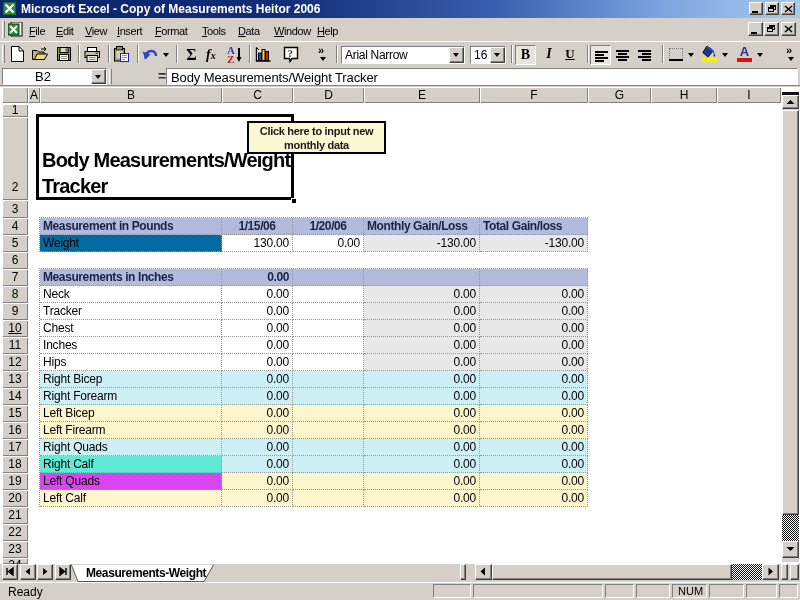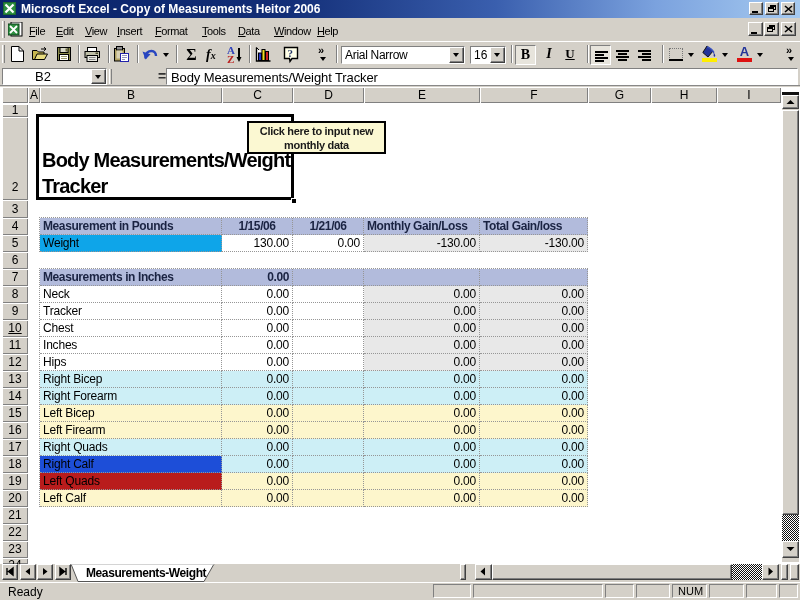--- a/index.html
+++ b/index.html
@@ -226,24 +226,24 @@
 <div class="hdrcell" style="left:2px;top:541px;width:26px;height:17px;line-height:17px;">23</div>
 <div class="hdrcell" style="left:2px;top:558px;width:26px;height:5.5px;line-height:14px;overflow:hidden;">24</div>
 <div class="abs" style="left:28px;top:103.5px;width:753px;height:460px;background:#fff;"></div>
 <div class="abs" style="left:36px;top:114px;width:258px;height:86px;border:3px solid #000;background:#fff;"></div>
 <div class="abs" style="left:290.5px;top:197.5px;width:5px;height:5px;background:#000;border-left:1px solid #fff;border-top:1px solid #fff;"></div>
 <div class="abs" style="left:42px;top:147px;font-size:20px;font-weight:bold;white-space:nowrap;letter-spacing:-0.8px;line-height:26px;color:#000;">Body Measurements/Weight<br>Tracker</div>
 <div class="abs" style="left:39px;top:217px;width:549px;height:1px;border-top:1px dotted #969696;"></div>
 <div class="abs" style="left:39px;top:217px;width:1px;height:35px;border-left:1px dotted #969696;"></div>
 <div class="cell lbl bnavy dotted" style="left:40px;top:218px;width:182px;height:17px;line-height:17px;background:#b2bbdc;">Measurement in Pounds</div>
 <div class="cell ctr bnavy dotted" style="left:222px;top:218px;width:71px;height:17px;line-height:17px;background:#b2bbdc;">1/15/06</div>
-<div class="cell ctr bnavy dotted" style="left:293px;top:218px;width:71px;height:17px;line-height:17px;background:#b2bbdc;">1/21/06</div>
+<div class="cell ctr bnavy dotted" style="left:293px;top:218px;width:71px;height:17px;line-height:17px;background:#b2bbdc;">1/20/06</div>
 <div class="cell lbl bnavy dotted" style="left:364px;top:218px;width:116px;height:17px;line-height:17px;background:#b2bbdc;">Monthly Gain/Loss</div>
 <div class="cell lbl bnavy dotted" style="left:480px;top:218px;width:108px;height:17px;line-height:17px;background:#b2bbdc;">Total Gain/loss</div>
-<div class="cell lbl dotted" style="left:40px;top:235px;width:182px;height:17px;line-height:17px;background:#0ea5e9;">Weight</div>
+<div class="cell lbl dotted" style="left:40px;top:235px;width:182px;height:17px;line-height:17px;background:#0369a1;">Weight</div>
 <div class="cell num dotted" style="left:222px;top:235px;width:71px;height:17px;line-height:17px;background:#fff;">130.00</div>
 <div class="cell num dotted" style="left:293px;top:235px;width:71px;height:17px;line-height:17px;background:#fff;">0.00</div>
 <div class="cell num dotted" style="left:364px;top:235px;width:116px;height:17px;line-height:17px;background:#e8e8e8;">-130.00</div>
 <div class="cell num dotted" style="left:480px;top:235px;width:108px;height:17px;line-height:17px;background:#e8e8e8;">-130.00</div>
 <div class="abs" style="left:39px;top:268px;width:549px;height:1px;border-top:1px dotted #969696;"></div>
 <div class="abs" style="left:39px;top:268px;width:1px;height:239px;border-left:1px dotted #969696;"></div>
 <div class="cell lbl bnavy dotted" style="left:40px;top:269px;width:182px;height:17px;line-height:17px;background:#b2bbdc;">Measurements in Inches</div>
 <div class="cell num bnavy dotted" style="left:222px;top:269px;width:71px;height:17px;line-height:17px;background:#b2bbdc;">0.00</div>
 <div class="cell  dotted" style="left:293px;top:269px;width:71px;height:17px;line-height:17px;background:#b2bbdc;"></div>
 <div class="cell  dotted" style="left:364px;top:269px;width:116px;height:17px;line-height:17px;background:#b2bbdc;"></div>
@@ -291,26 +291,26 @@
 <div class="cell lbl dotted" style="left:40px;top:422px;width:182px;height:17px;line-height:17px;background:#fdf6cc;">Left Firearm</div>
 <div class="cell num dotted" style="left:222px;top:422px;width:71px;height:17px;line-height:17px;background:#fdf6cc;">0.00</div>
 <div class="cell  dotted" style="left:293px;top:422px;width:71px;height:17px;line-height:17px;background:#fdf6cc;"></div>
 <div class="cell num dotted" style="left:364px;top:422px;width:116px;height:17px;line-height:17px;background:#fdf6cc;">0.00</div>
 <div class="cell num dotted" style="left:480px;top:422px;width:108px;height:17px;line-height:17px;background:#fdf6cc;">0.00</div>
 <div class="cell lbl dotted" style="left:40px;top:439px;width:182px;height:17px;line-height:17px;background:#cdeff6;">Right Quads</div>
 <div class="cell num dotted" style="left:222px;top:439px;width:71px;height:17px;line-height:17px;background:#cdeff6;">0.00</div>
 <div class="cell  dotted" style="left:293px;top:439px;width:71px;height:17px;line-height:17px;background:#cdeff6;"></div>
 <div class="cell num dotted" style="left:364px;top:439px;width:116px;height:17px;line-height:17px;background:#cdeff6;">0.00</div>
 <div class="cell num dotted" style="left:480px;top:439px;width:108px;height:17px;line-height:17px;background:#cdeff6;">0.00</div>
-<div class="cell lbl dotted" style="left:40px;top:456px;width:182px;height:17px;line-height:17px;background:#1d4ed8;">Right Calf</div>
+<div class="cell lbl dotted" style="left:40px;top:456px;width:182px;height:17px;line-height:17px;background:#5eead4;">Right Calf</div>
 <div class="cell num dotted" style="left:222px;top:456px;width:71px;height:17px;line-height:17px;background:#cdeff6;">0.00</div>
 <div class="cell  dotted" style="left:293px;top:456px;width:71px;height:17px;line-height:17px;background:#cdeff6;"></div>
 <div class="cell num dotted" style="left:364px;top:456px;width:116px;height:17px;line-height:17px;background:#cdeff6;">0.00</div>
 <div class="cell num dotted" style="left:480px;top:456px;width:108px;height:17px;line-height:17px;background:#cdeff6;">0.00</div>
-<div class="cell lbl dotted" style="left:40px;top:473px;width:182px;height:17px;line-height:17px;background:#b91c1c;">Left Quads</div>
+<div class="cell lbl dotted" style="left:40px;top:473px;width:182px;height:17px;line-height:17px;background:#d946ef;">Left Quads</div>
 <div class="cell num dotted" style="left:222px;top:473px;width:71px;height:17px;line-height:17px;background:#fdf6cc;">0.00</div>
 <div class="cell  dotted" style="left:293px;top:473px;width:71px;height:17px;line-height:17px;background:#fdf6cc;"></div>
 <div class="cell num dotted" style="left:364px;top:473px;width:116px;height:17px;line-height:17px;background:#fdf6cc;">0.00</div>
 <div class="cell num dotted" style="left:480px;top:473px;width:108px;height:17px;line-height:17px;background:#fdf6cc;">0.00</div>
 <div class="cell lbl dotted" style="left:40px;top:490px;width:182px;height:17px;line-height:17px;background:#fdf6cc;">Left Calf</div>
 <div class="cell num dotted" style="left:222px;top:490px;width:71px;height:17px;line-height:17px;background:#fdf6cc;">0.00</div>
 <div class="cell  dotted" style="left:293px;top:490px;width:71px;height:17px;line-height:17px;background:#fdf6cc;"></div>
 <div class="cell num dotted" style="left:364px;top:490px;width:116px;height:17px;line-height:17px;background:#fdf6cc;">0.00</div>
 <div class="cell num dotted" style="left:480px;top:490px;width:108px;height:17px;line-height:17px;background:#fdf6cc;">0.00</div>
 <div class="abs" style="left:247px;top:121px;width:139px;height:33px;background:#fbf8d2;border:2px solid #000;text-align:center;font-size:11px;font-weight:bold;color:#1a1a1a;line-height:14px;padding-top:1px;letter-spacing:-0.3px;">Click here to input new<br>monthly data</div>

